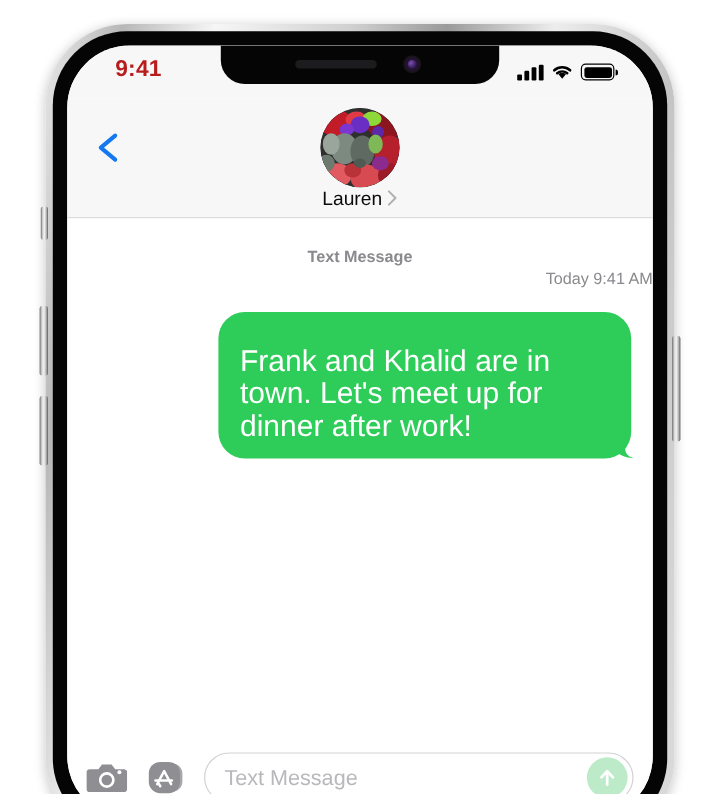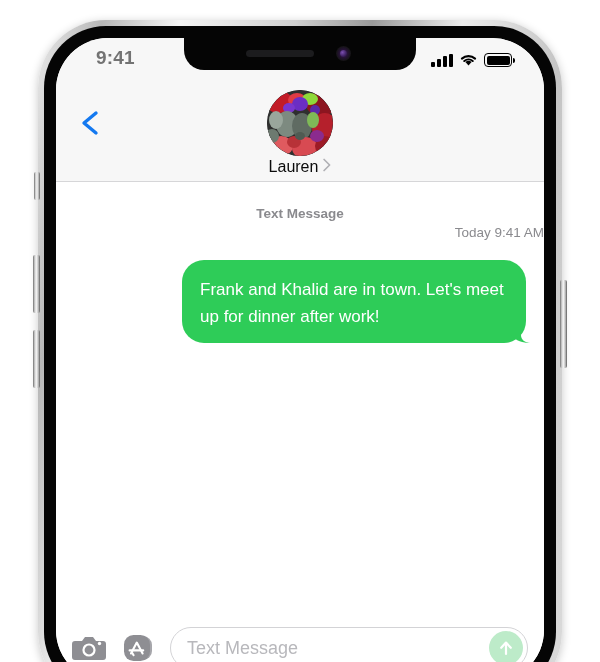--- a/index.html
+++ b/index.html
@@ -107,21 +107,21 @@
     height: 44px;
     z-index: 20;
     background: #f7f7f7;
   }
   .status-time {
     position: absolute;
     left: 40px;
     top: 9px;
     font-size: 19px;
     font-weight: bold;
-    color: #737373;
+    color: #b91c1c;
     letter-spacing: 0.2px;
   }
   .status-right {
     position: absolute;
     right: 32px;
     top: 13px;
     display: flex;
     align-items: flex-end;
     gap: 6px;
     height: 16px;
@@ -221,23 +221,23 @@
   .bubble-row {
     display: flex;
     justify-content: flex-end;
     padding: 0 18px 0 60px;
     margin-top: 18px;
   }
   .bubble {
     position: relative;
     background: #2ecc58;
     color: #ffffff;
-    font-size: 17px;
+    font-size: 25px;
     line-height: 27px;
-    padding: 16px 18px 13px 18px;
+    padding: 28px 18px 13px 18px;
     border-radius: 22px;
     max-width: 308px;
     word-wrap: break-word;
   }
   .bubble-tail {
     position: absolute;
     right: -7px;
     bottom: 0px;
     width: 22px;
     height: 22px;

